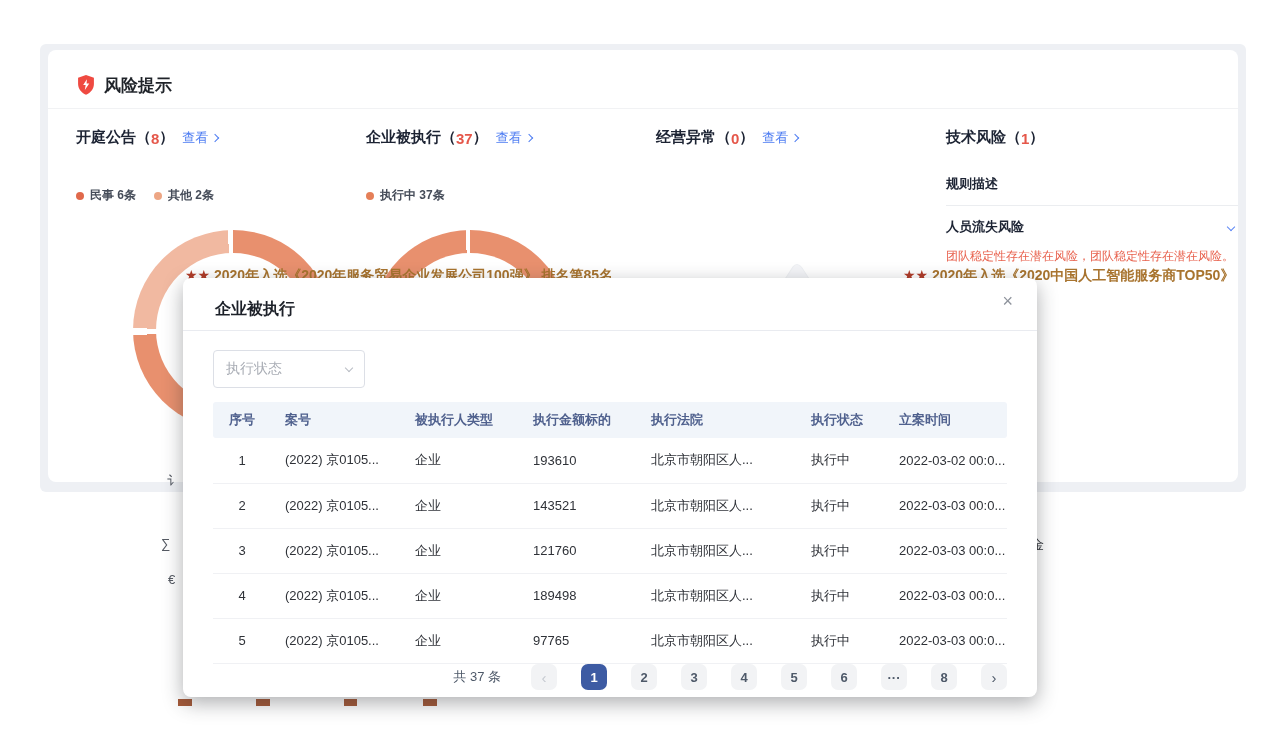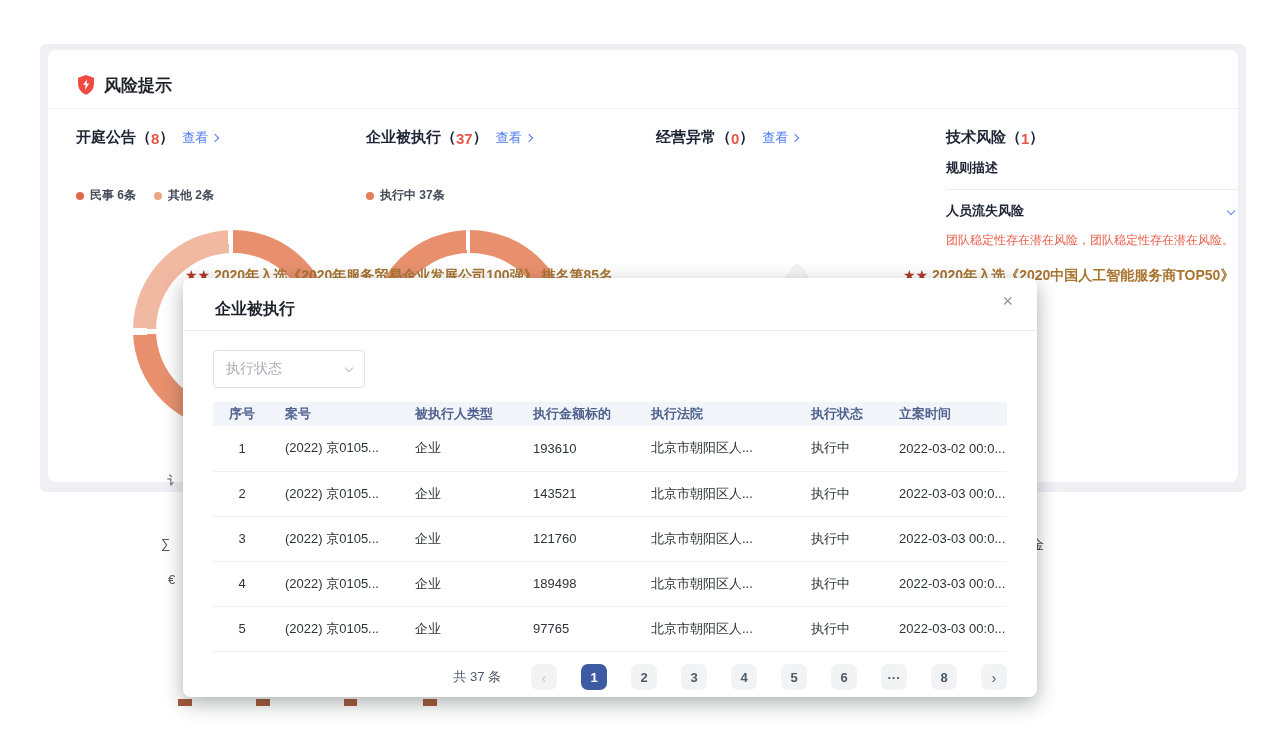--- a/index.html
+++ b/index.html
@@ -42,21 +42,21 @@
   .donut-hole { position:absolute; left:23px; top:23px; width:154px; height:154px; border-radius:50%; background:#fff; }
 
   
   .ebox { position:absolute; left:700px; top:172px; width:120px; height:110px; }
   .ebox .face-top { position:absolute; left:18px; top:60px; width:66px; height:66px; background:#f4f5f8;
                     border-radius:8px; transform:rotate(45deg) skew(12deg,12deg) scaleY(0.9); box-shadow:0 0 0 1px #eef0f3; }
   .ebox .face-top2 { position:absolute; left:40px; top:72px; width:40px; height:40px; background:#eceef2;
                      border-radius:5px; transform:rotate(45deg) skew(12deg,12deg) scaleY(0.9); }
 
   
-  .rule-header { margin-top:12px; font-size:13px; font-weight:bold; color:#1c2333; }
+  .rule-header { margin-top:28px; font-size:13px; font-weight:bold; color:#1c2333; }
   .tech-divider { margin-top:12px; width:292px; height:1px; background:#ebedf0; }
   .risk-row { margin-top:12px; width:292px; display:flex; align-items:center; justify-content:space-between; }
   .risk-title { font-size:13px; font-weight:bold; color:#1c2333; }
   .risk-chev { color:#5c86f5; margin-right:4px; }
   .risk-desc { margin-top:12px; font-size:12px; color:#e8604c; white-space:nowrap; }
 
   
   .award { position:absolute; font-size:14px; font-weight:bold; color:#a8742f; white-space:nowrap; }
   .award .stars { color:#b03b28; }
   .award-left { left:185px; top:267px; }
@@ -76,21 +76,21 @@
                  background:none; border:none; line-height:1; }
   .modal-divider { position:absolute; left:0; top:52px; width:100%; height:1px; background:#e9ebf0; }
   .filter-select { position:absolute; left:30px; top:72px; width:152px; height:38px; border:1px solid #dcdfe6;
                    border-radius:4px; background:#fff; display:flex; align-items:center;
                    justify-content:space-between; padding:0 12px; cursor:pointer; }
   .filter-placeholder { font-size:14px; color:#a9adb5; }
   .filter-select .chev { color:#b8bcc4; margin-top:-3px; }
 
   
   .exec-table { position:absolute; left:30px; top:124px; width:794px; border-collapse:collapse; table-layout:fixed; }
-  .exec-table th { background:#f1f5fa; height:24px; font-size:13px; color:#50618e; font-weight:bold;
+  .exec-table th { background:#f1f5fa; height:36px; font-size:13px; color:#50618e; font-weight:bold;
                    text-align:left; padding:0 0 0 14px; white-space:nowrap; }
   .exec-table th:first-child { border-radius:3px 0 0 3px; text-align:center; padding-left:0; }
   .exec-table th:last-child { border-radius:0 3px 3px 0; }
   .exec-table td { height:45px; font-size:13px; color:#2f3238; padding:0 0 0 14px;
                    border-bottom:1px solid #f0f1f4; white-space:nowrap; overflow:hidden; }
   .exec-table td:first-child { text-align:center; padding-left:0; }
 
   
   .pagination { position:absolute; right:30px; top:386px; display:flex; align-items:center; gap:24px; }
   .total-label { font-size:13px; color:#4e5969; margin-right:6px; }

